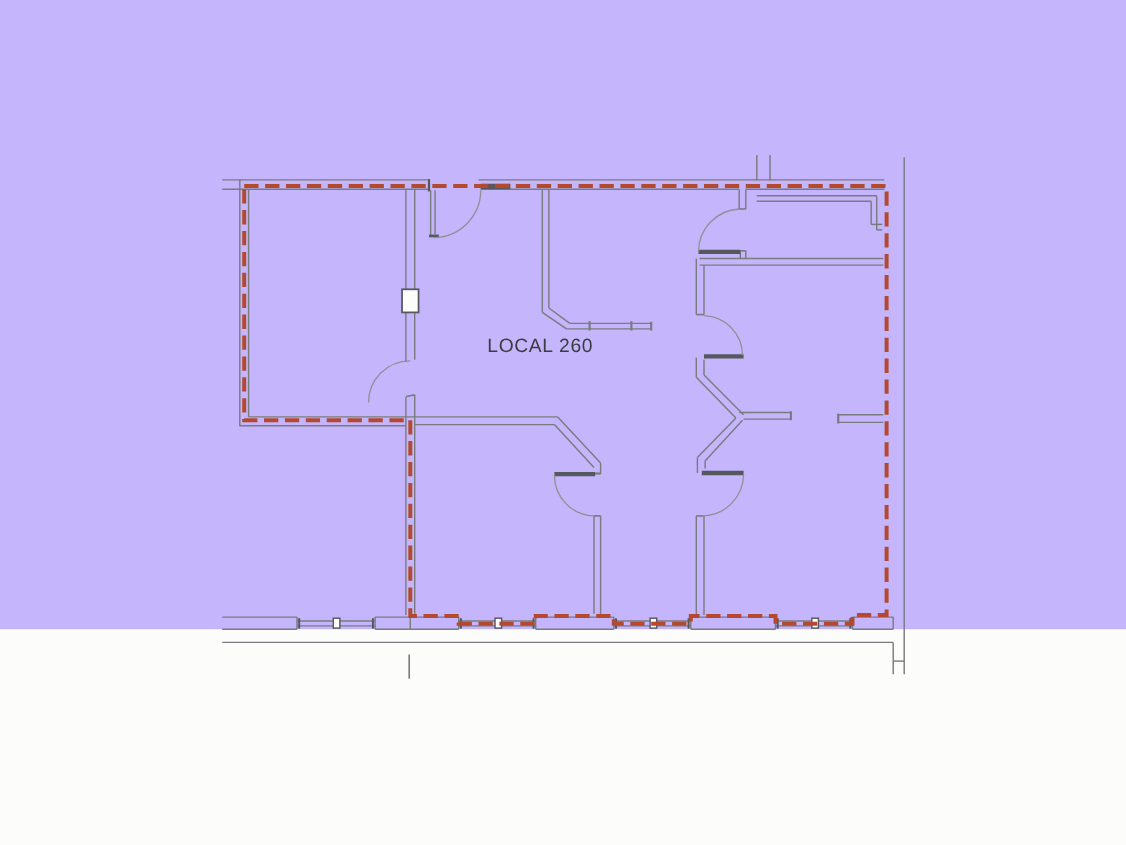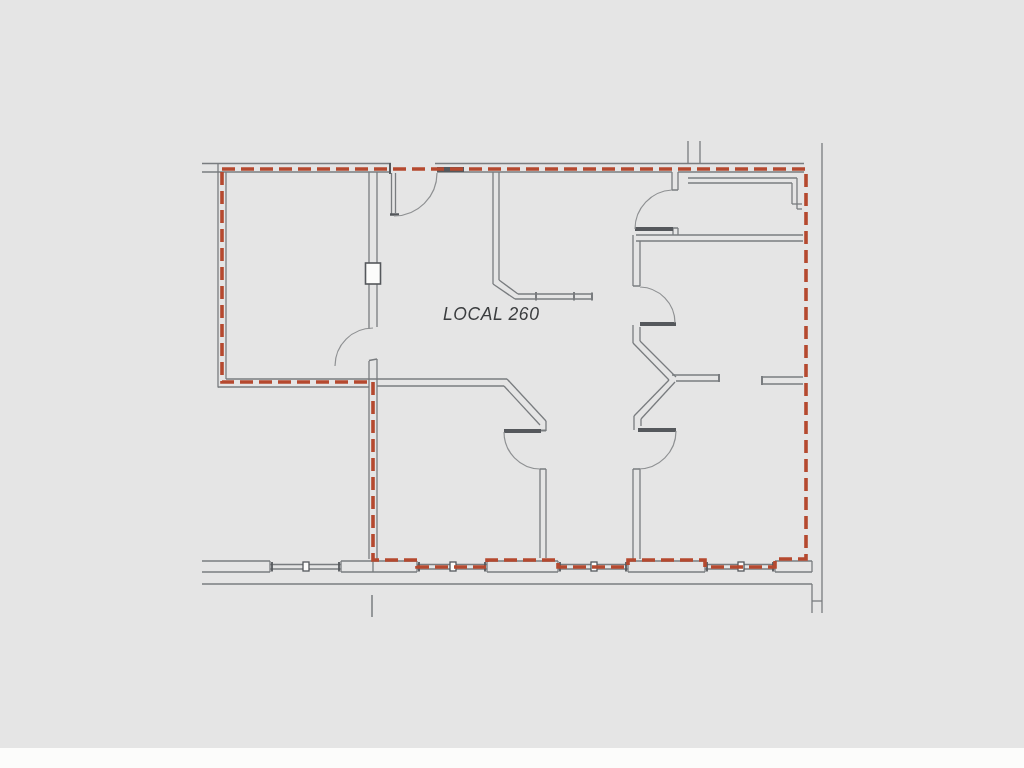--- a/index.html
+++ b/index.html
@@ -3,21 +3,21 @@
 <meta charset="utf-8">
 <style>
   html,body{margin:0;padding:0;}
   body{
     width:1024px;height:768px;
     background:#fcfcfb;
     font-family:"Liberation Sans", sans-serif;
     overflow:hidden;
   }
   .sheet{
-    position:relative;width:1024px;height:748px;background:#e5e5e5;font-style:italic;
+    position:relative;width:1024px;height:572px;background:#c4b5fd;
   }
   .plan-svg{position:absolute;left:0;top:0;}
   .room-label{
     fill:#3b3d3f;
     font-family:"Liberation Sans", sans-serif;
     font-size:17.5px;
     letter-spacing:0.6px;
   }
 </style>
 </head>

